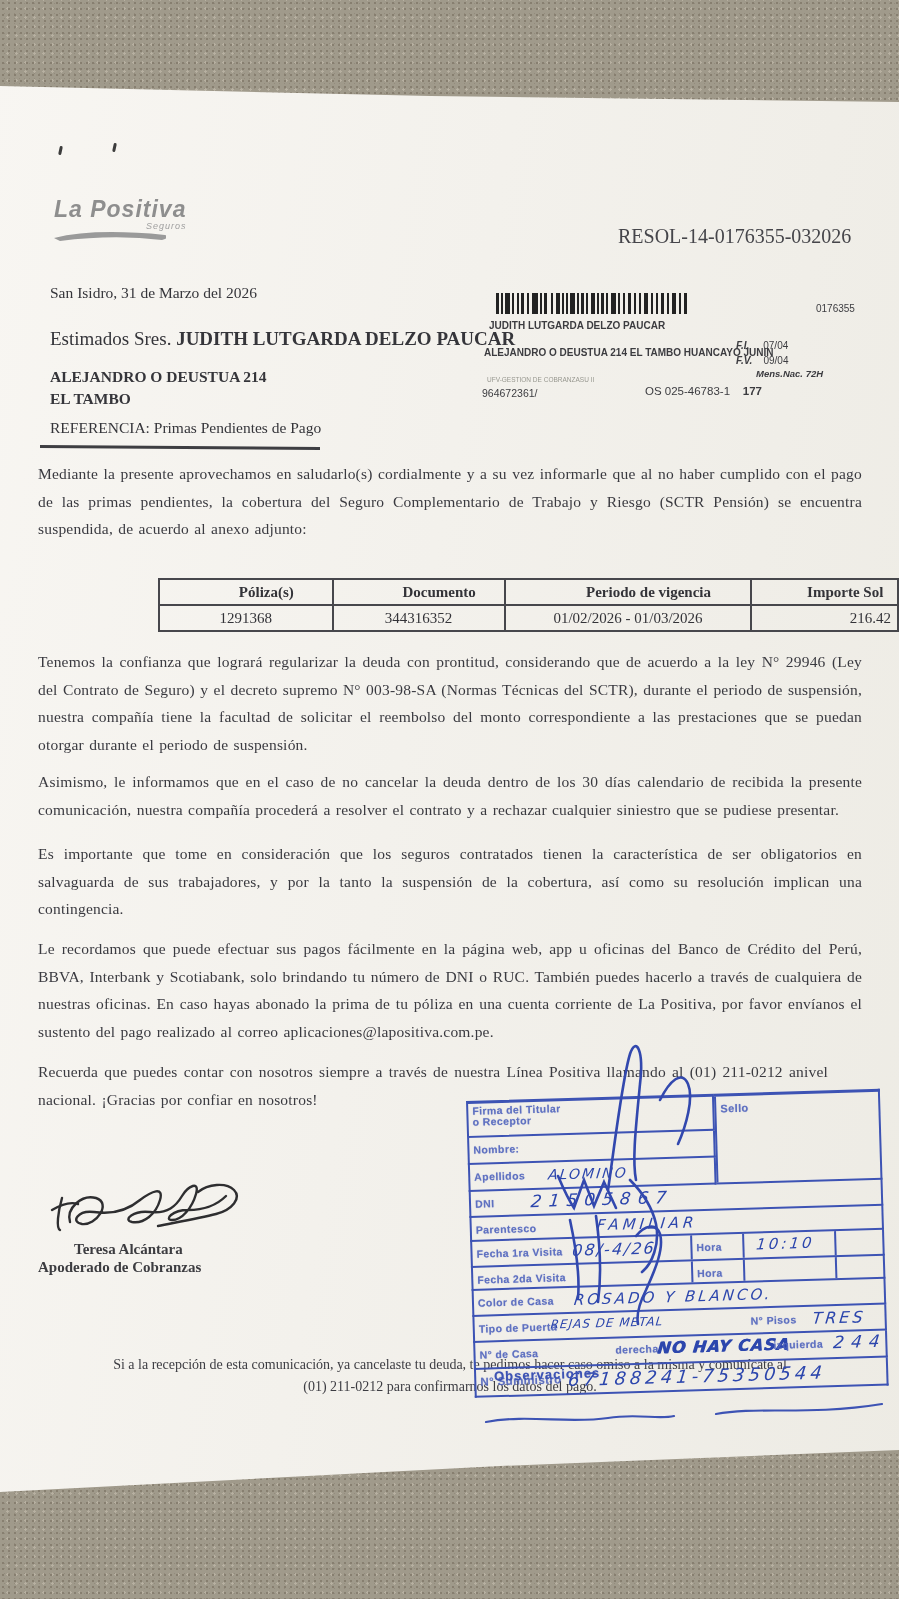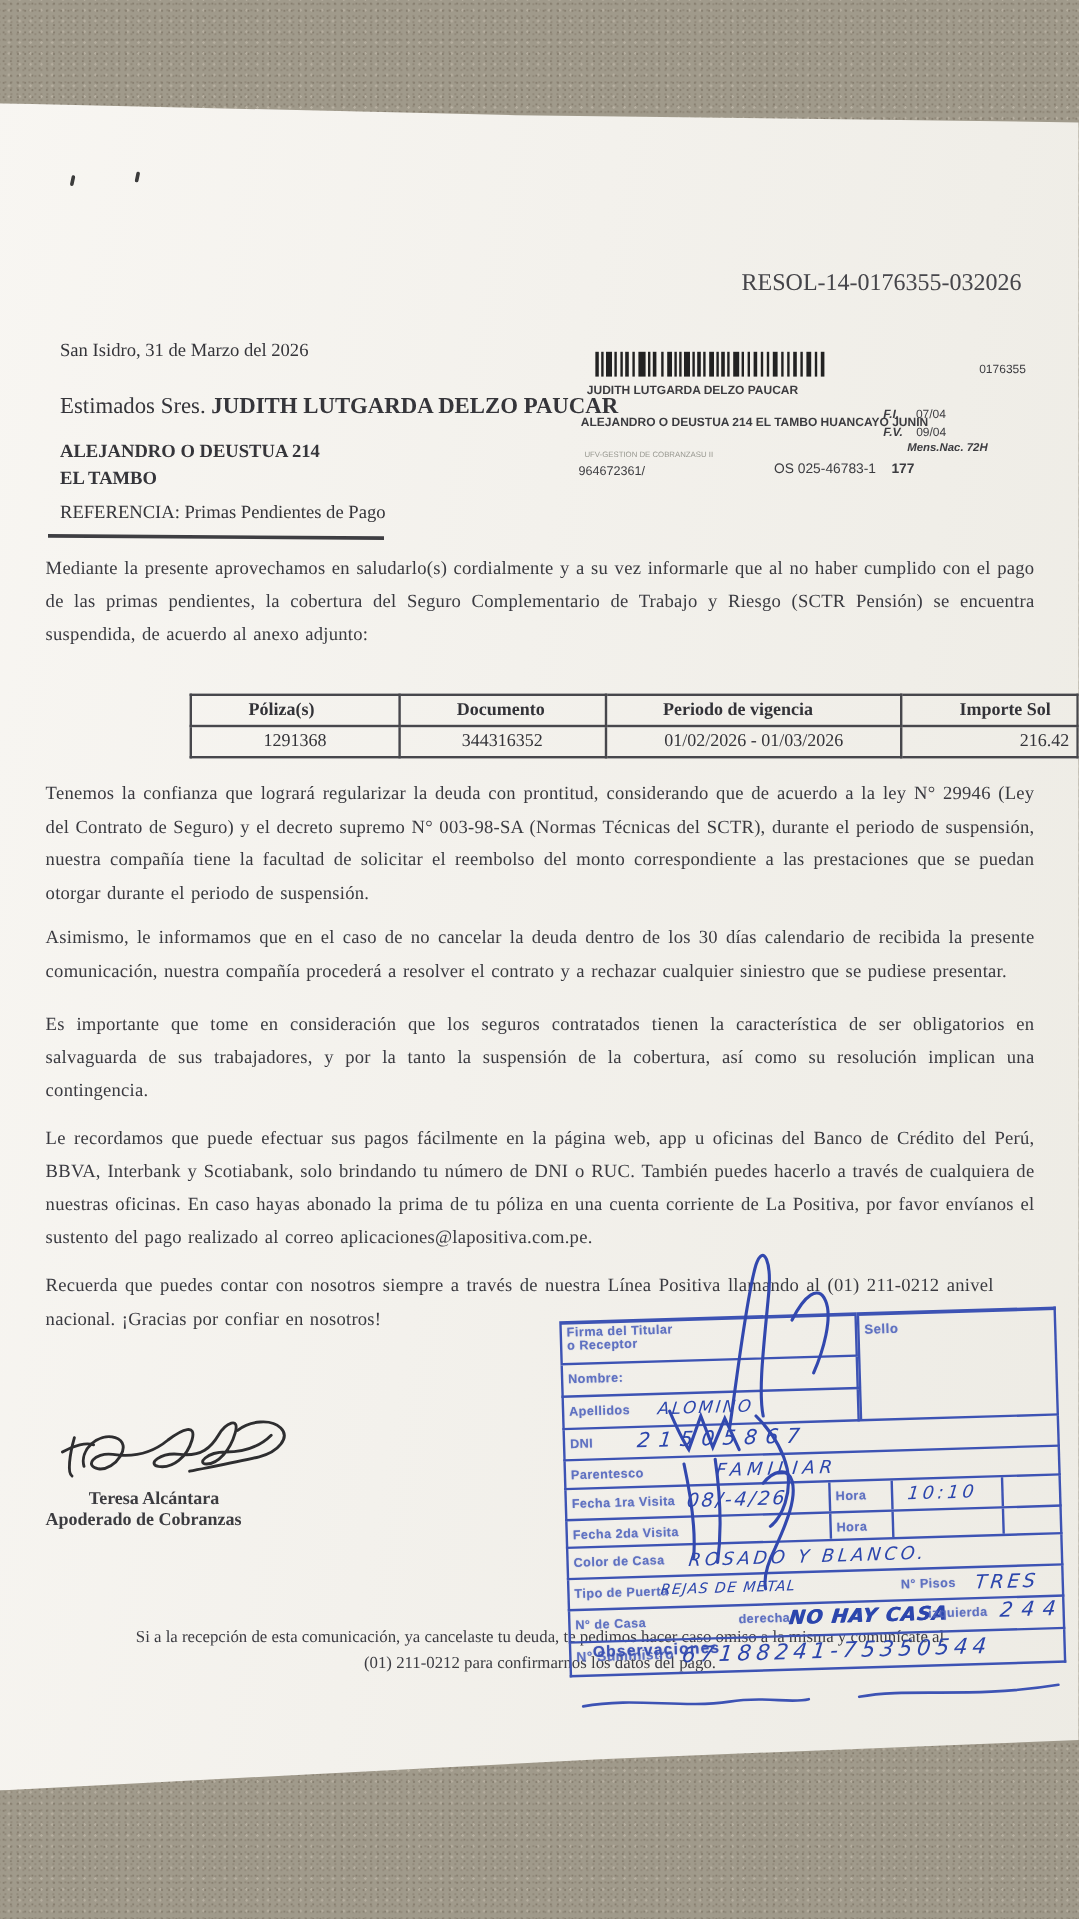--- a/index.html
+++ b/index.html
@@ -26,21 +26,21 @@
     position:absolute;left:38px;width:824px;
     font:15.5px/27.5px "Liberation Serif",serif;
     color:#3a3a40;text-align:justify;letter-spacing:.2px;word-spacing:1.2px;margin:0;
   }
   
   .logo-brand{font:italic bold 23px "Liberation Sans",sans-serif;color:#8e8e8e;letter-spacing:1px;}
   .logo-sub{font:italic 9px "Liberation Sans",sans-serif;color:#a0a0a0;letter-spacing:1px;}
   
   table.debt{border-collapse:collapse;font-family:"Liberation Serif",serif;}
   table.debt td,table.debt th{border:2px solid #47474c;height:24px;padding:0 6px;font-size:15px;color:#333338;}
-  table.debt th{font-weight:bold;text-align:left;padding-left:47px;}
+  table.debt th{font-weight:bold;text-align:center;padding-left:47px;}
   table.debt td{text-align:center;}
   
   .lbl{font-family:"Liberation Sans",sans-serif;color:#3c3c40;}
   
   .form{
     position:absolute;left:466px;top:1101px;width:414px;
     transform:rotate(-1.7deg);transform-origin:left top;
     color:#3d53b4;z-index:5;
   }
   .form,.form *{box-sizing:border-box;}
@@ -66,20 +66,27 @@
   svg{display:block;}
 </style>
 </head>
 <body>
 
 <div id="paper">
 
   <div class="ink-mark" style="left:59px;top:146px;"></div>
   <div class="ink-mark" style="left:113px;top:143px;"></div>
 
+  <div class="abs" style="left:54px;top:196px;">
+    <div class="logo-brand">La Positiva</div>
+    <div class="logo-sub" style="text-align:right;margin-top:-2px;">Seguros</div>
+    <svg width="112" height="14" viewBox="0 0 112 14" style="margin-top:1px;">
+      <path d="M0 6 Q 40 -4 111 3 Q 118 5 108 8 Q 60 2 6 9 Z" fill="#9a9a9a"></path>
+    </svg>
+  </div>
 
   <div class="abs serif" style="left:618px;top:225px;font-size:20px;color:#45454a;">RESOL-14-0176355-032026</div>
 
   <div class="abs serif" style="left:50px;top:284px;font-size:15.5px;">San Isidro, 31 de Marzo del 2026</div>
 
   <div class="abs serif" style="left:50px;top:328px;font-size:19px;">
     <span>Estimados Sres.</span>
     <span class="b">JUDITH LUTGARDA DELZO PAUCAR</span>
   </div>
 

